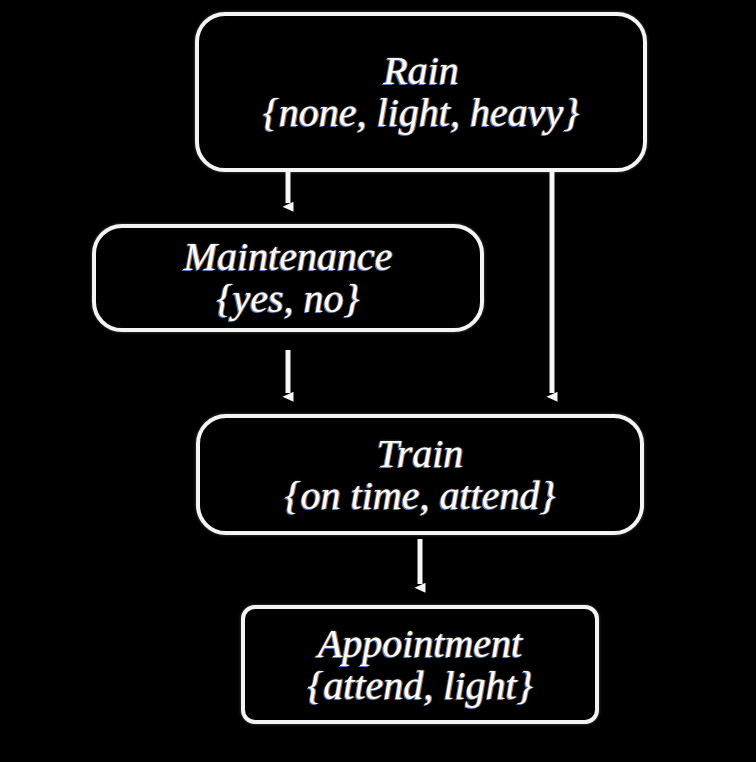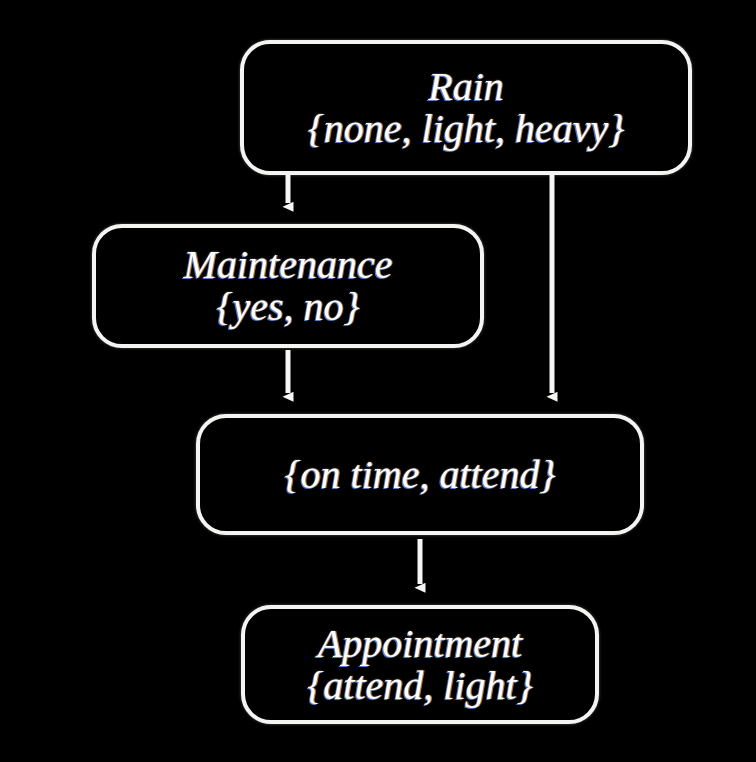--- a/index.html
+++ b/index.html
@@ -51,24 +51,24 @@
     color: #fdfdfb;
     text-shadow:
       -1.1px 0.6px 0.6px rgba(90,140,235,0.85),
        1.1px -0.4px 0.6px rgba(235,150,70,0.75),
        0 0 2px rgba(255,255,255,0.5);
   }
   .node-name   { font-size: 40px; }
   .node-states { font-size: 40px; }
 
   
-  #node-rain        { left: 195px; top: 40px;  width: 452px; height: 135px; margin-left: 45px; }
-  #node-maintenance { left: 92px;  top: 224px; width: 392px; height: 124px; }
+  #node-rain        { left: 195px; top: 12px;  width: 452px; height: 160px; }
+  #node-maintenance { left: 92px;  top: 224px; width: 392px; height: 108px; }
   #node-train       { left: 196px; top: 414px; width: 448px; height: 121px; }
-  #node-appointment { left: 241px; top: 605px; width: 358px; height: 119px; }
+  #node-appointment { left: 241px; top: 605px; width: 358px; height: 119px; border-radius: 14px; }
 </style>
 </head>
 <body>
 
 <div id="diagram">
 
   <svg class="edges" viewBox="0 0 756 762">
     <defs>
       <marker id="arrowhead" markerWidth="10" markerHeight="11" refX="1.2" refY="5.5" orient="auto" markerUnits="userSpaceOnUse">
         <polygon points="0,0 10,0 5,11" fill="#f6f6f4"></polygon>
@@ -96,20 +96,21 @@
     <div class="node-name">Rain</div>
     <div class="node-states">{none, light, heavy}</div>
   </div>
 
   <div class="node" id="node-maintenance">
     <div class="node-name">Maintenance</div>
     <div class="node-states">{yes, no}</div>
   </div>
 
   <div class="node" id="node-train">
+    <div class="node-name">Train</div>
     <div class="node-states">{on time, attend}</div>
   </div>
 
   <div class="node" id="node-appointment">
     <div class="node-name">Appointment</div>
     <div class="node-states">{attend, light}</div>
   </div>
 
 </div>
 

